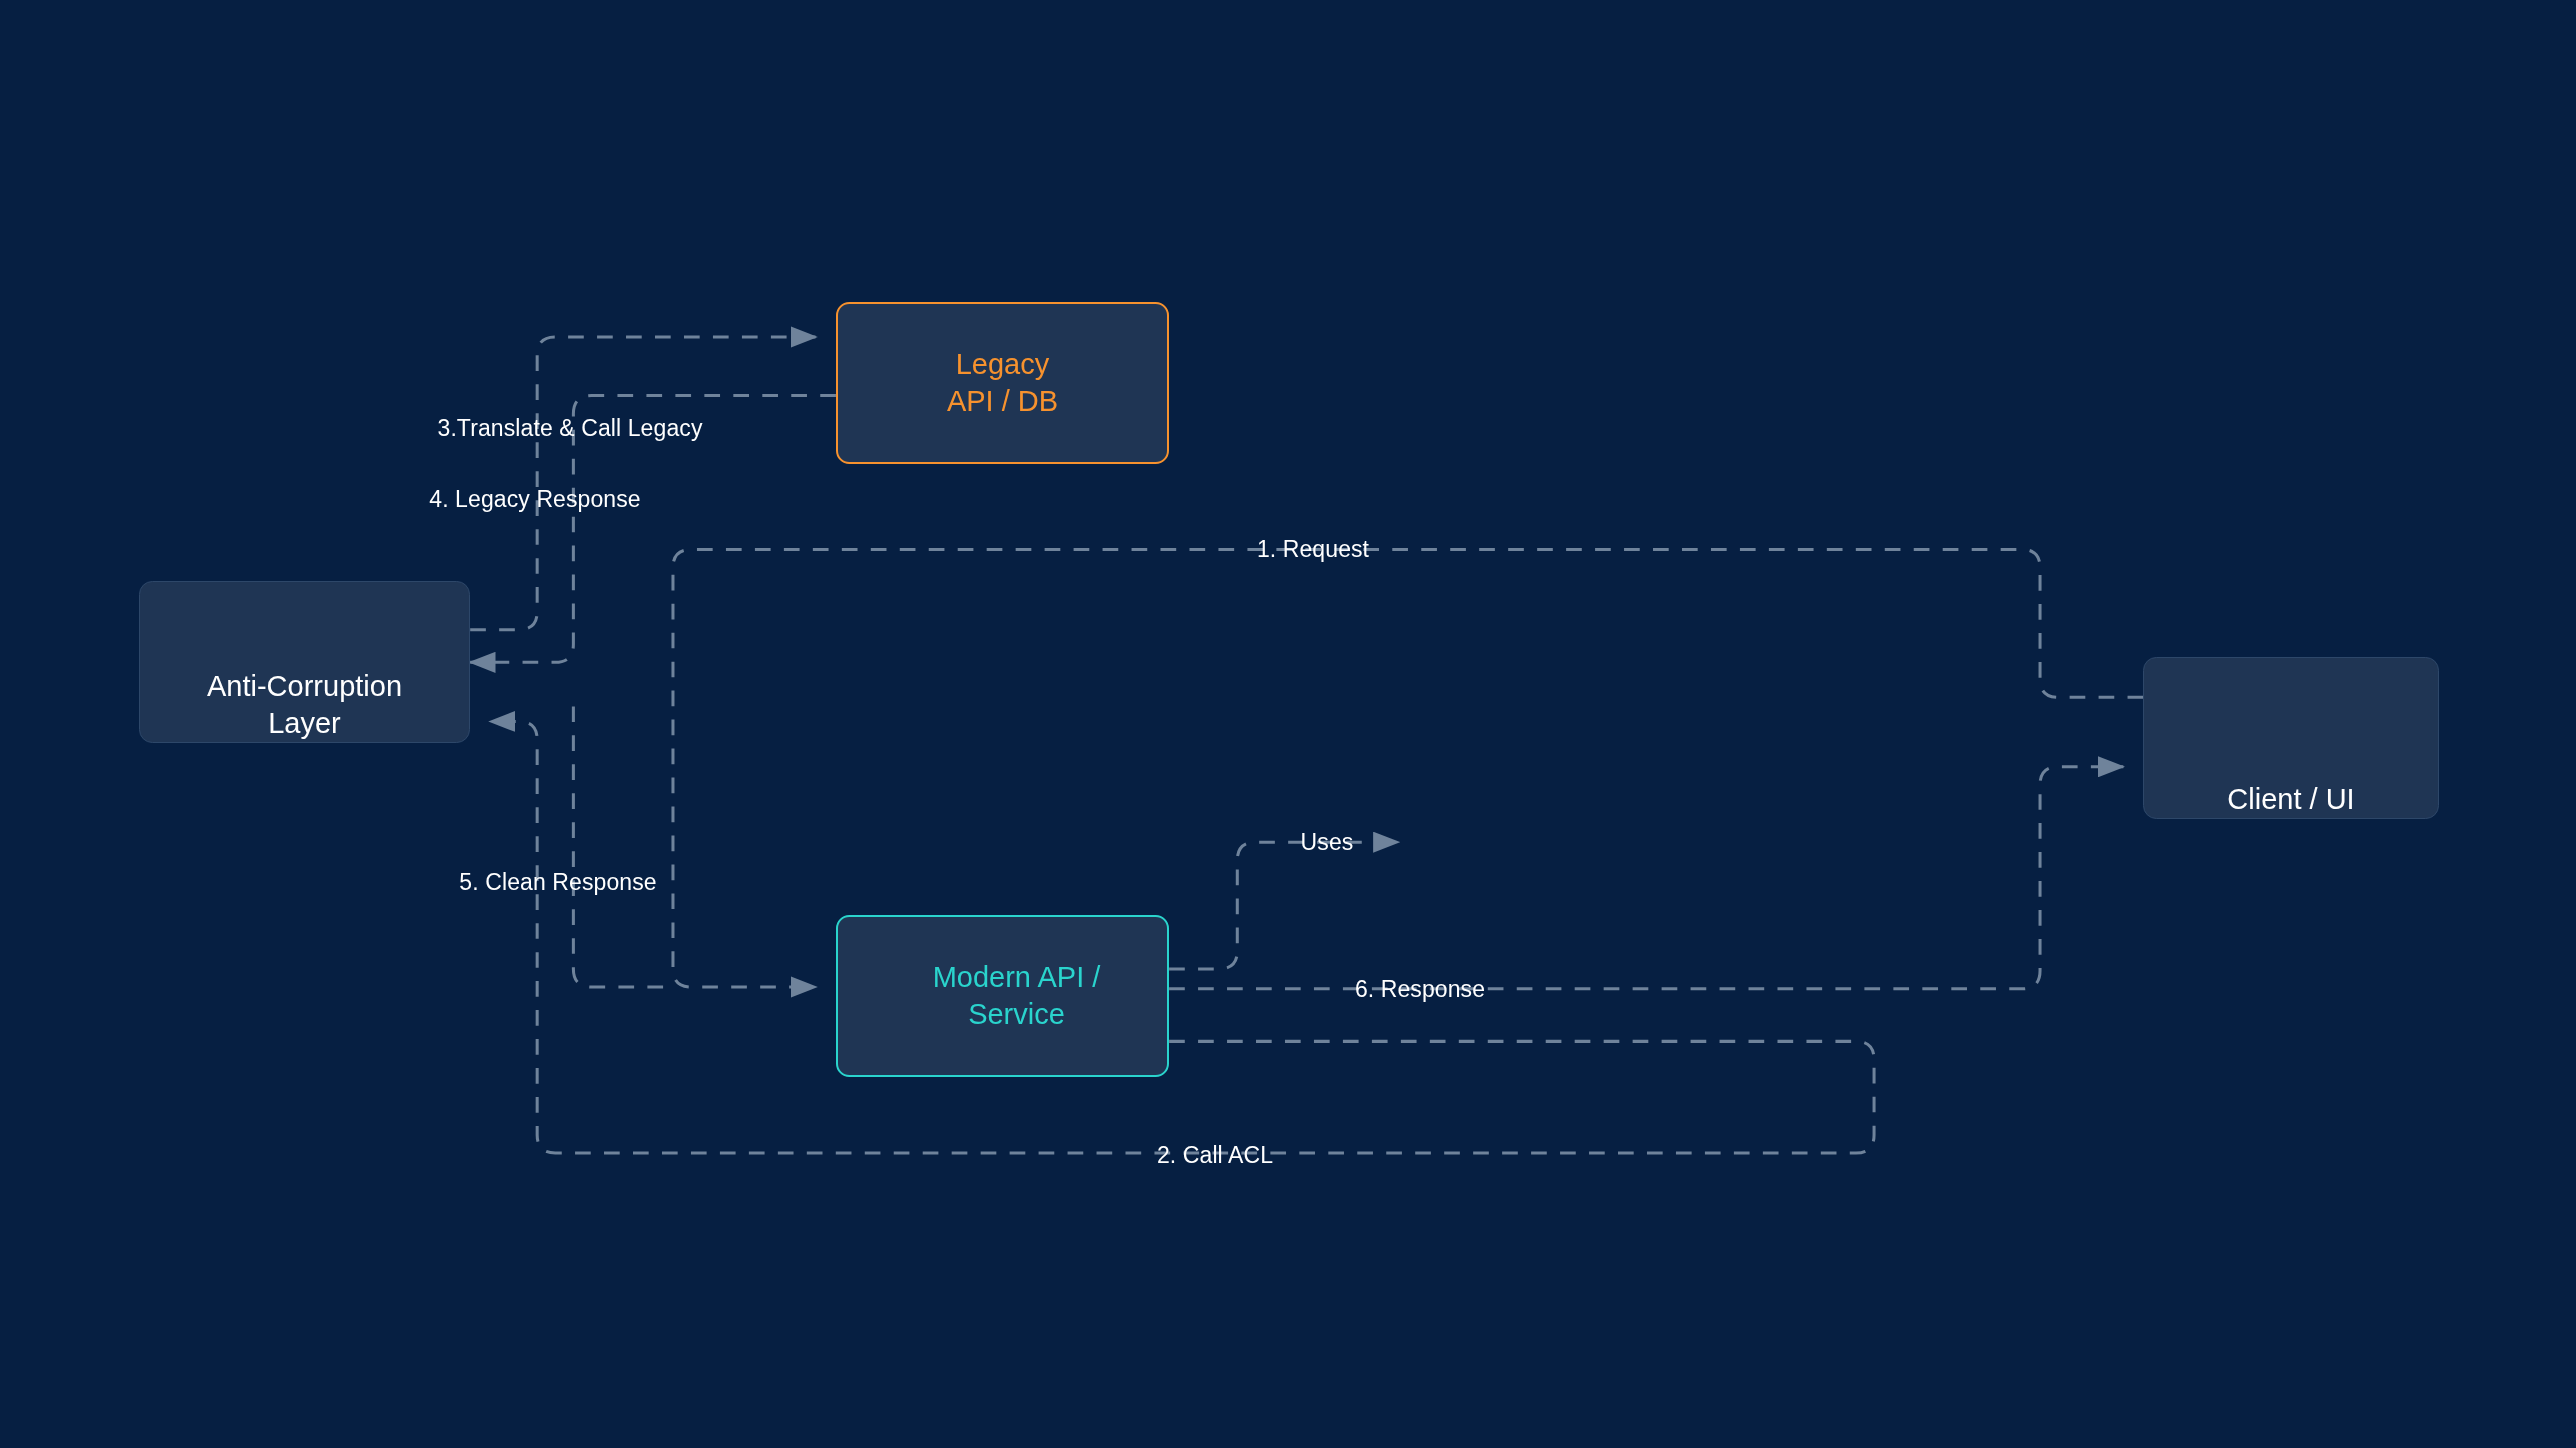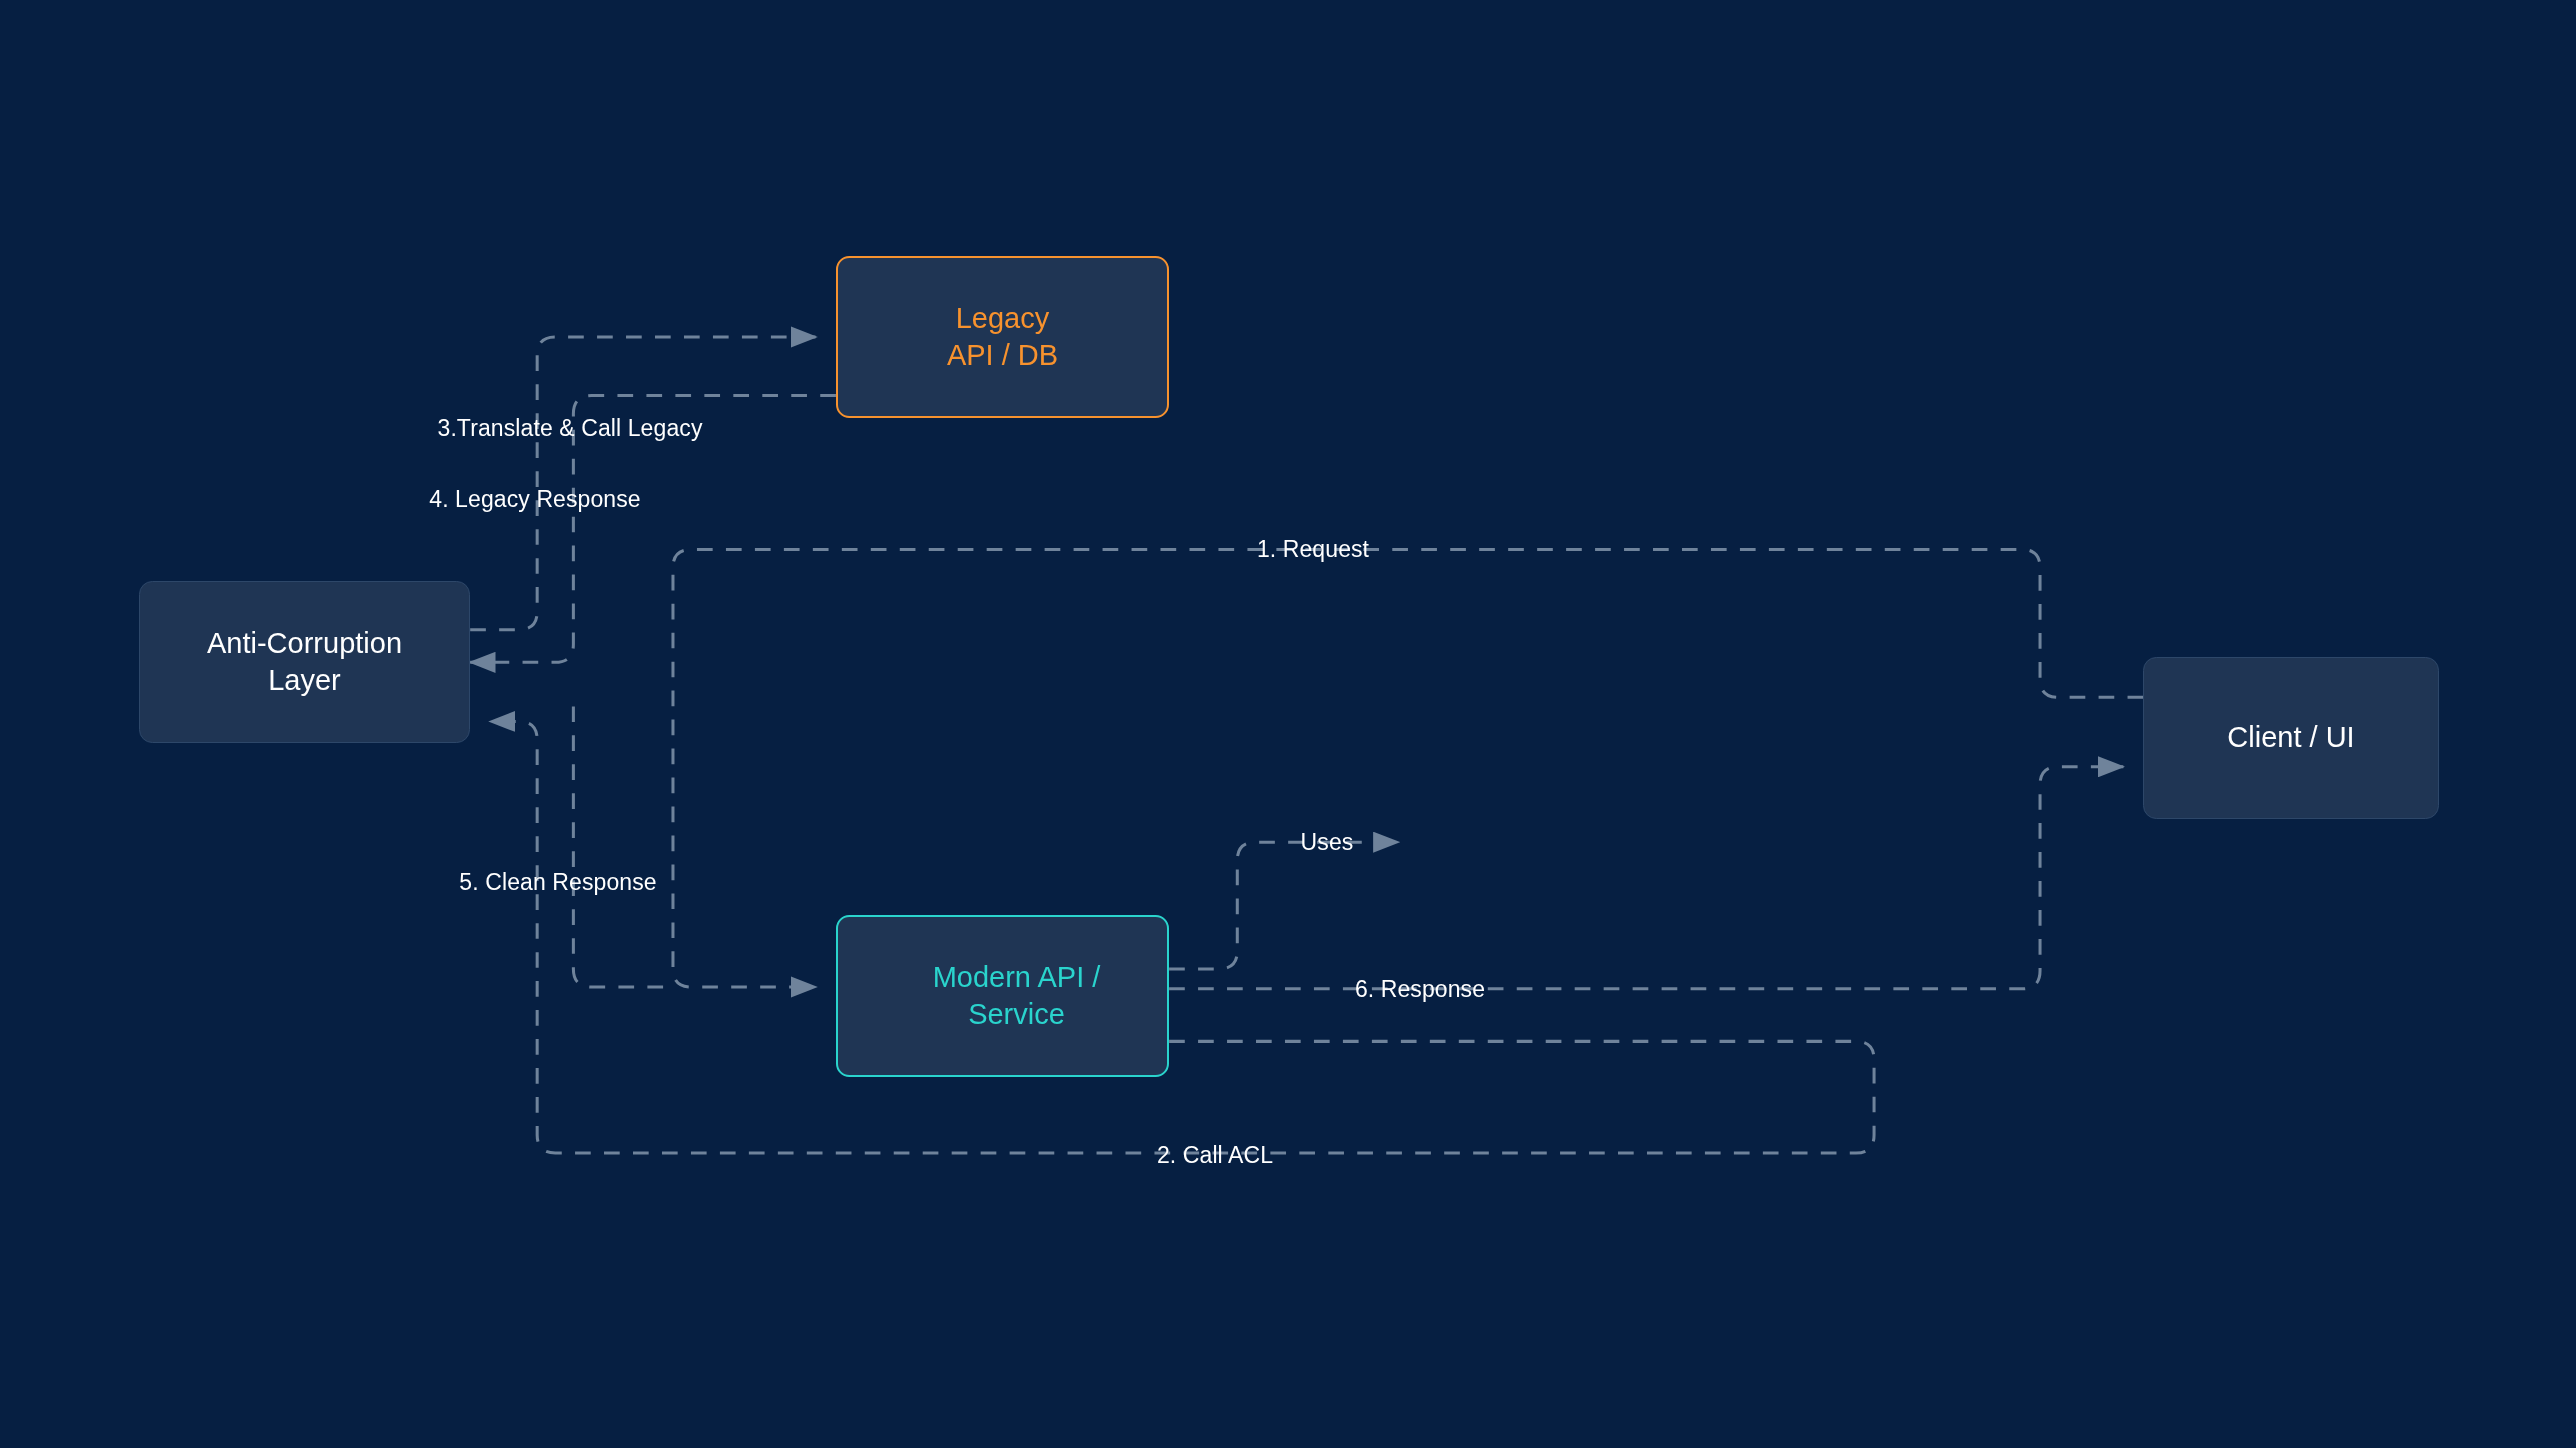--- a/index.html
+++ b/index.html
@@ -30,24 +30,26 @@
     justify-content: center;
     text-align: center;
     border-radius: 13.3px;
     background: #1f3554;
     line-height: 1.28;
     white-space: pre-line;
   }
   .node-plain {
     border: 1.2px solid #2d4769;
     color: #ffffff;
+    align-items: flex-end;
   }
   .node-legacy {
     border: 2.4px solid #f7922e;
     color: #f7922e;
+    margin-top: 46px;
   }
   .node-modern {
     border: 2.4px solid #2ad4cd;
     color: #2ad4cd;
     padding-left: 28px;
   }
   .edge-label {
     position: absolute;
     color: #ffffff;
     font-size: 23px;

